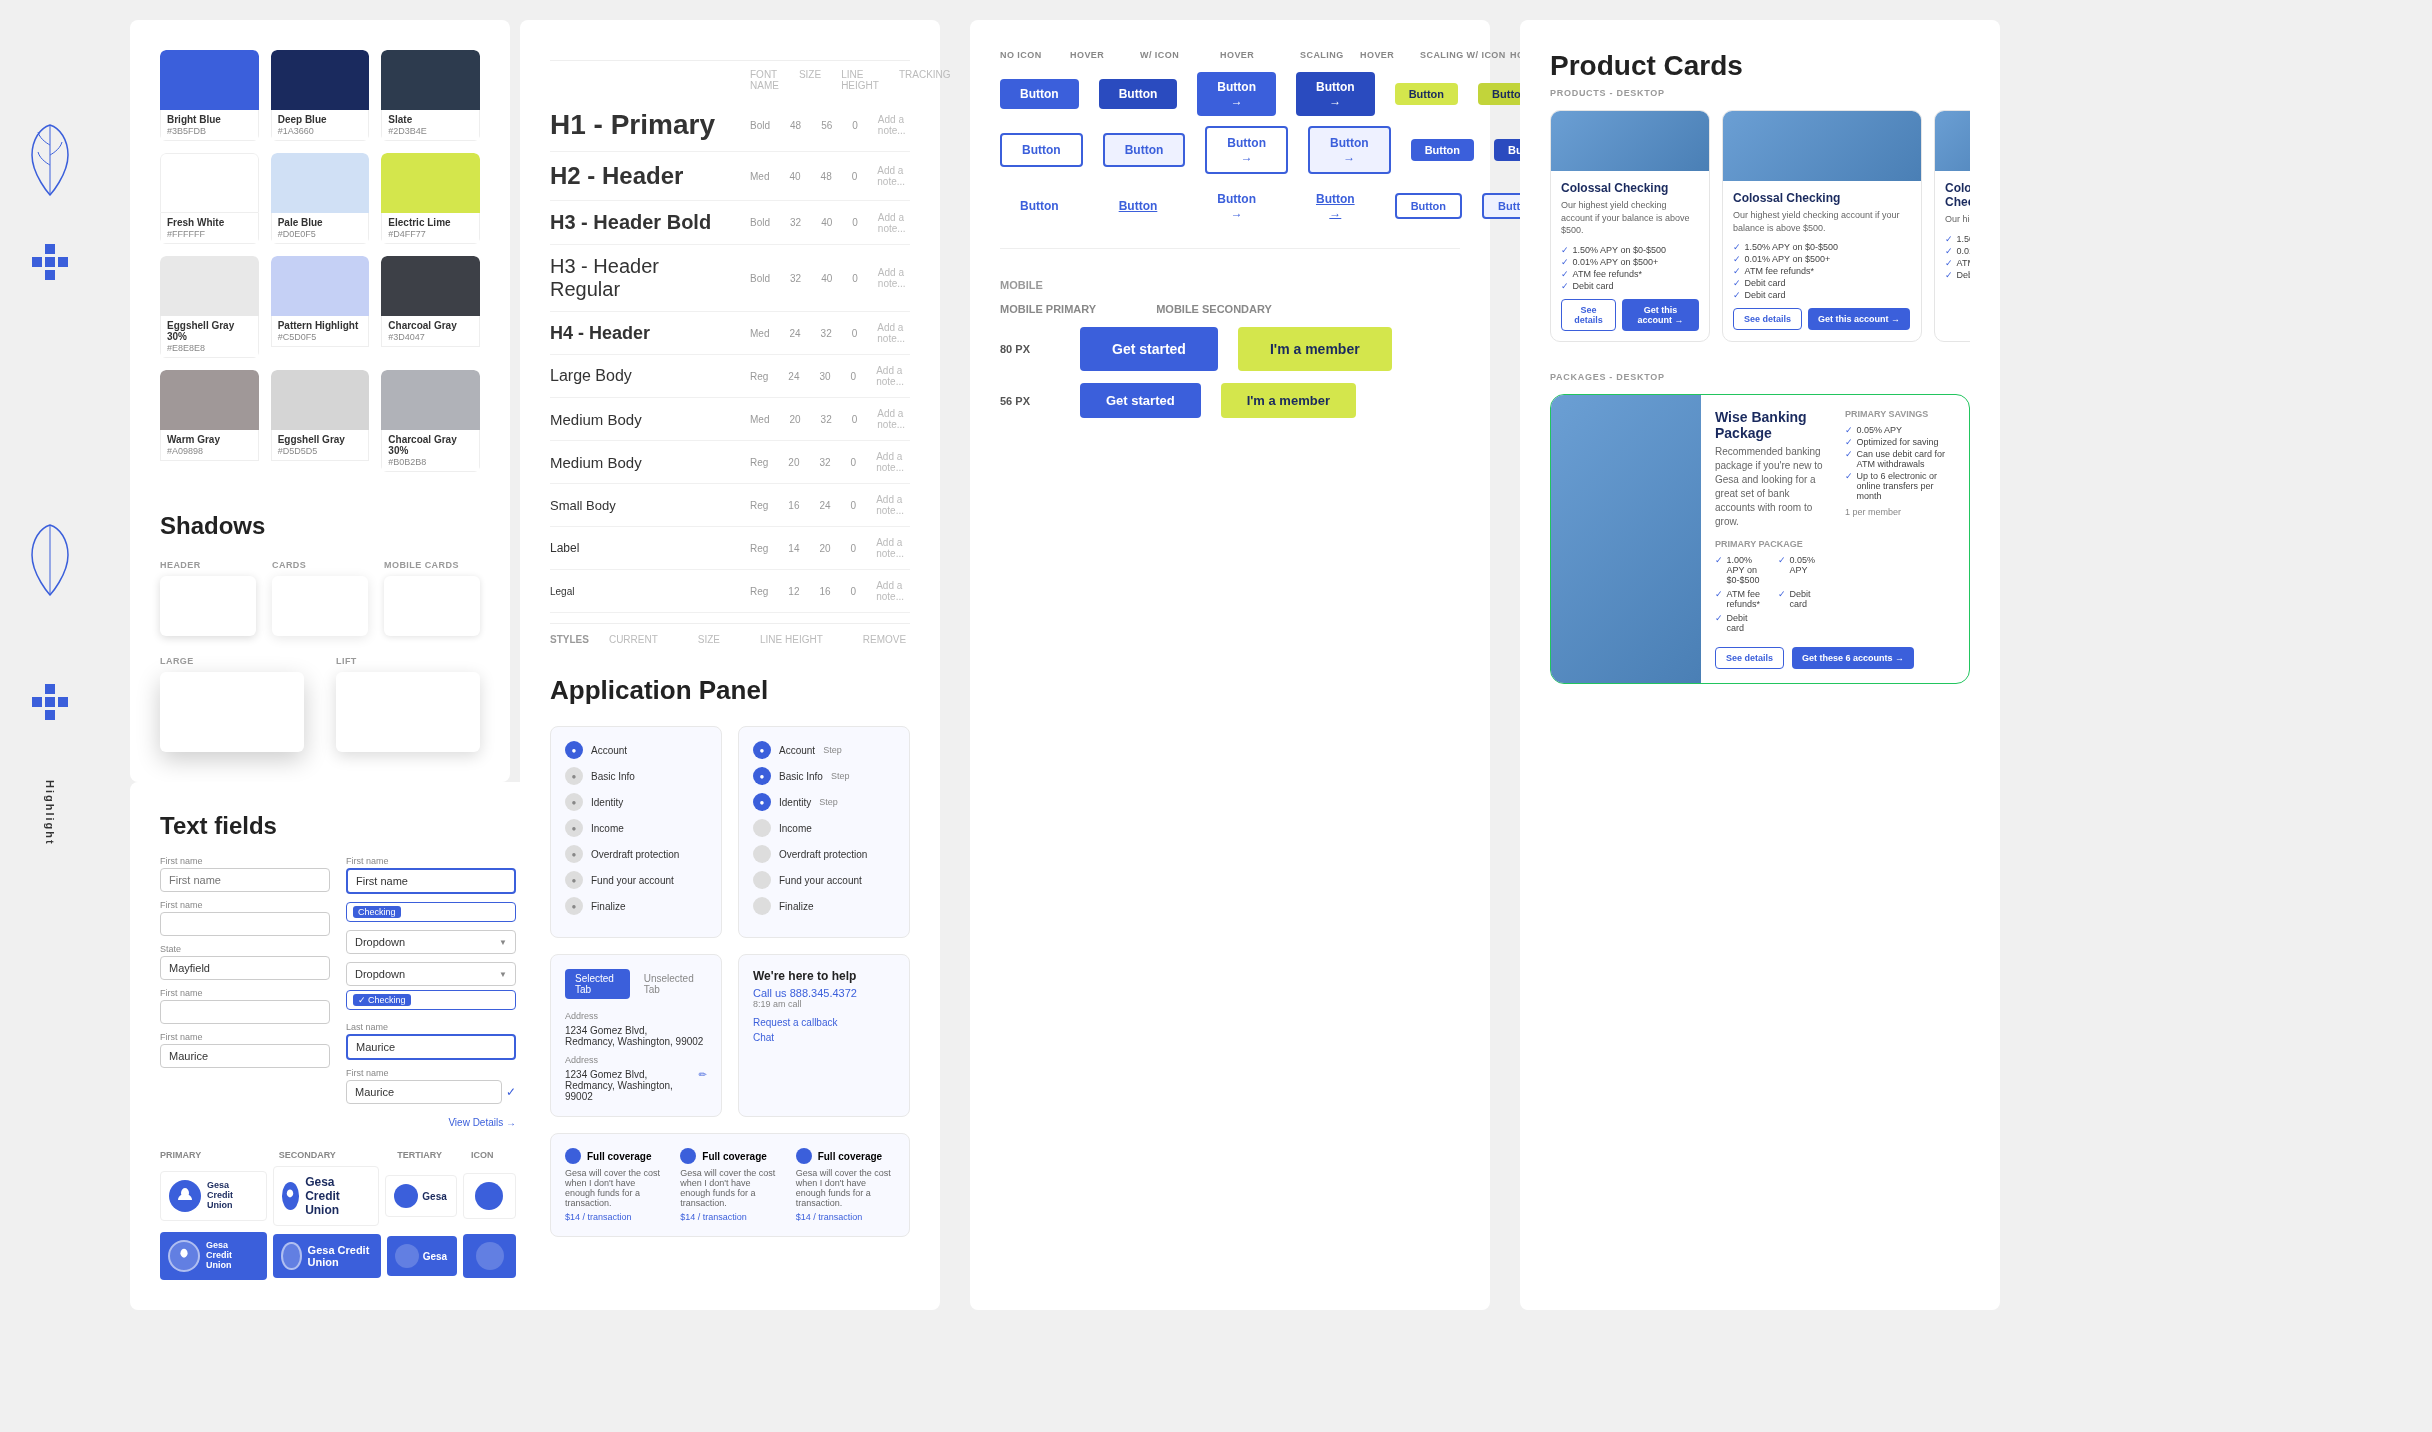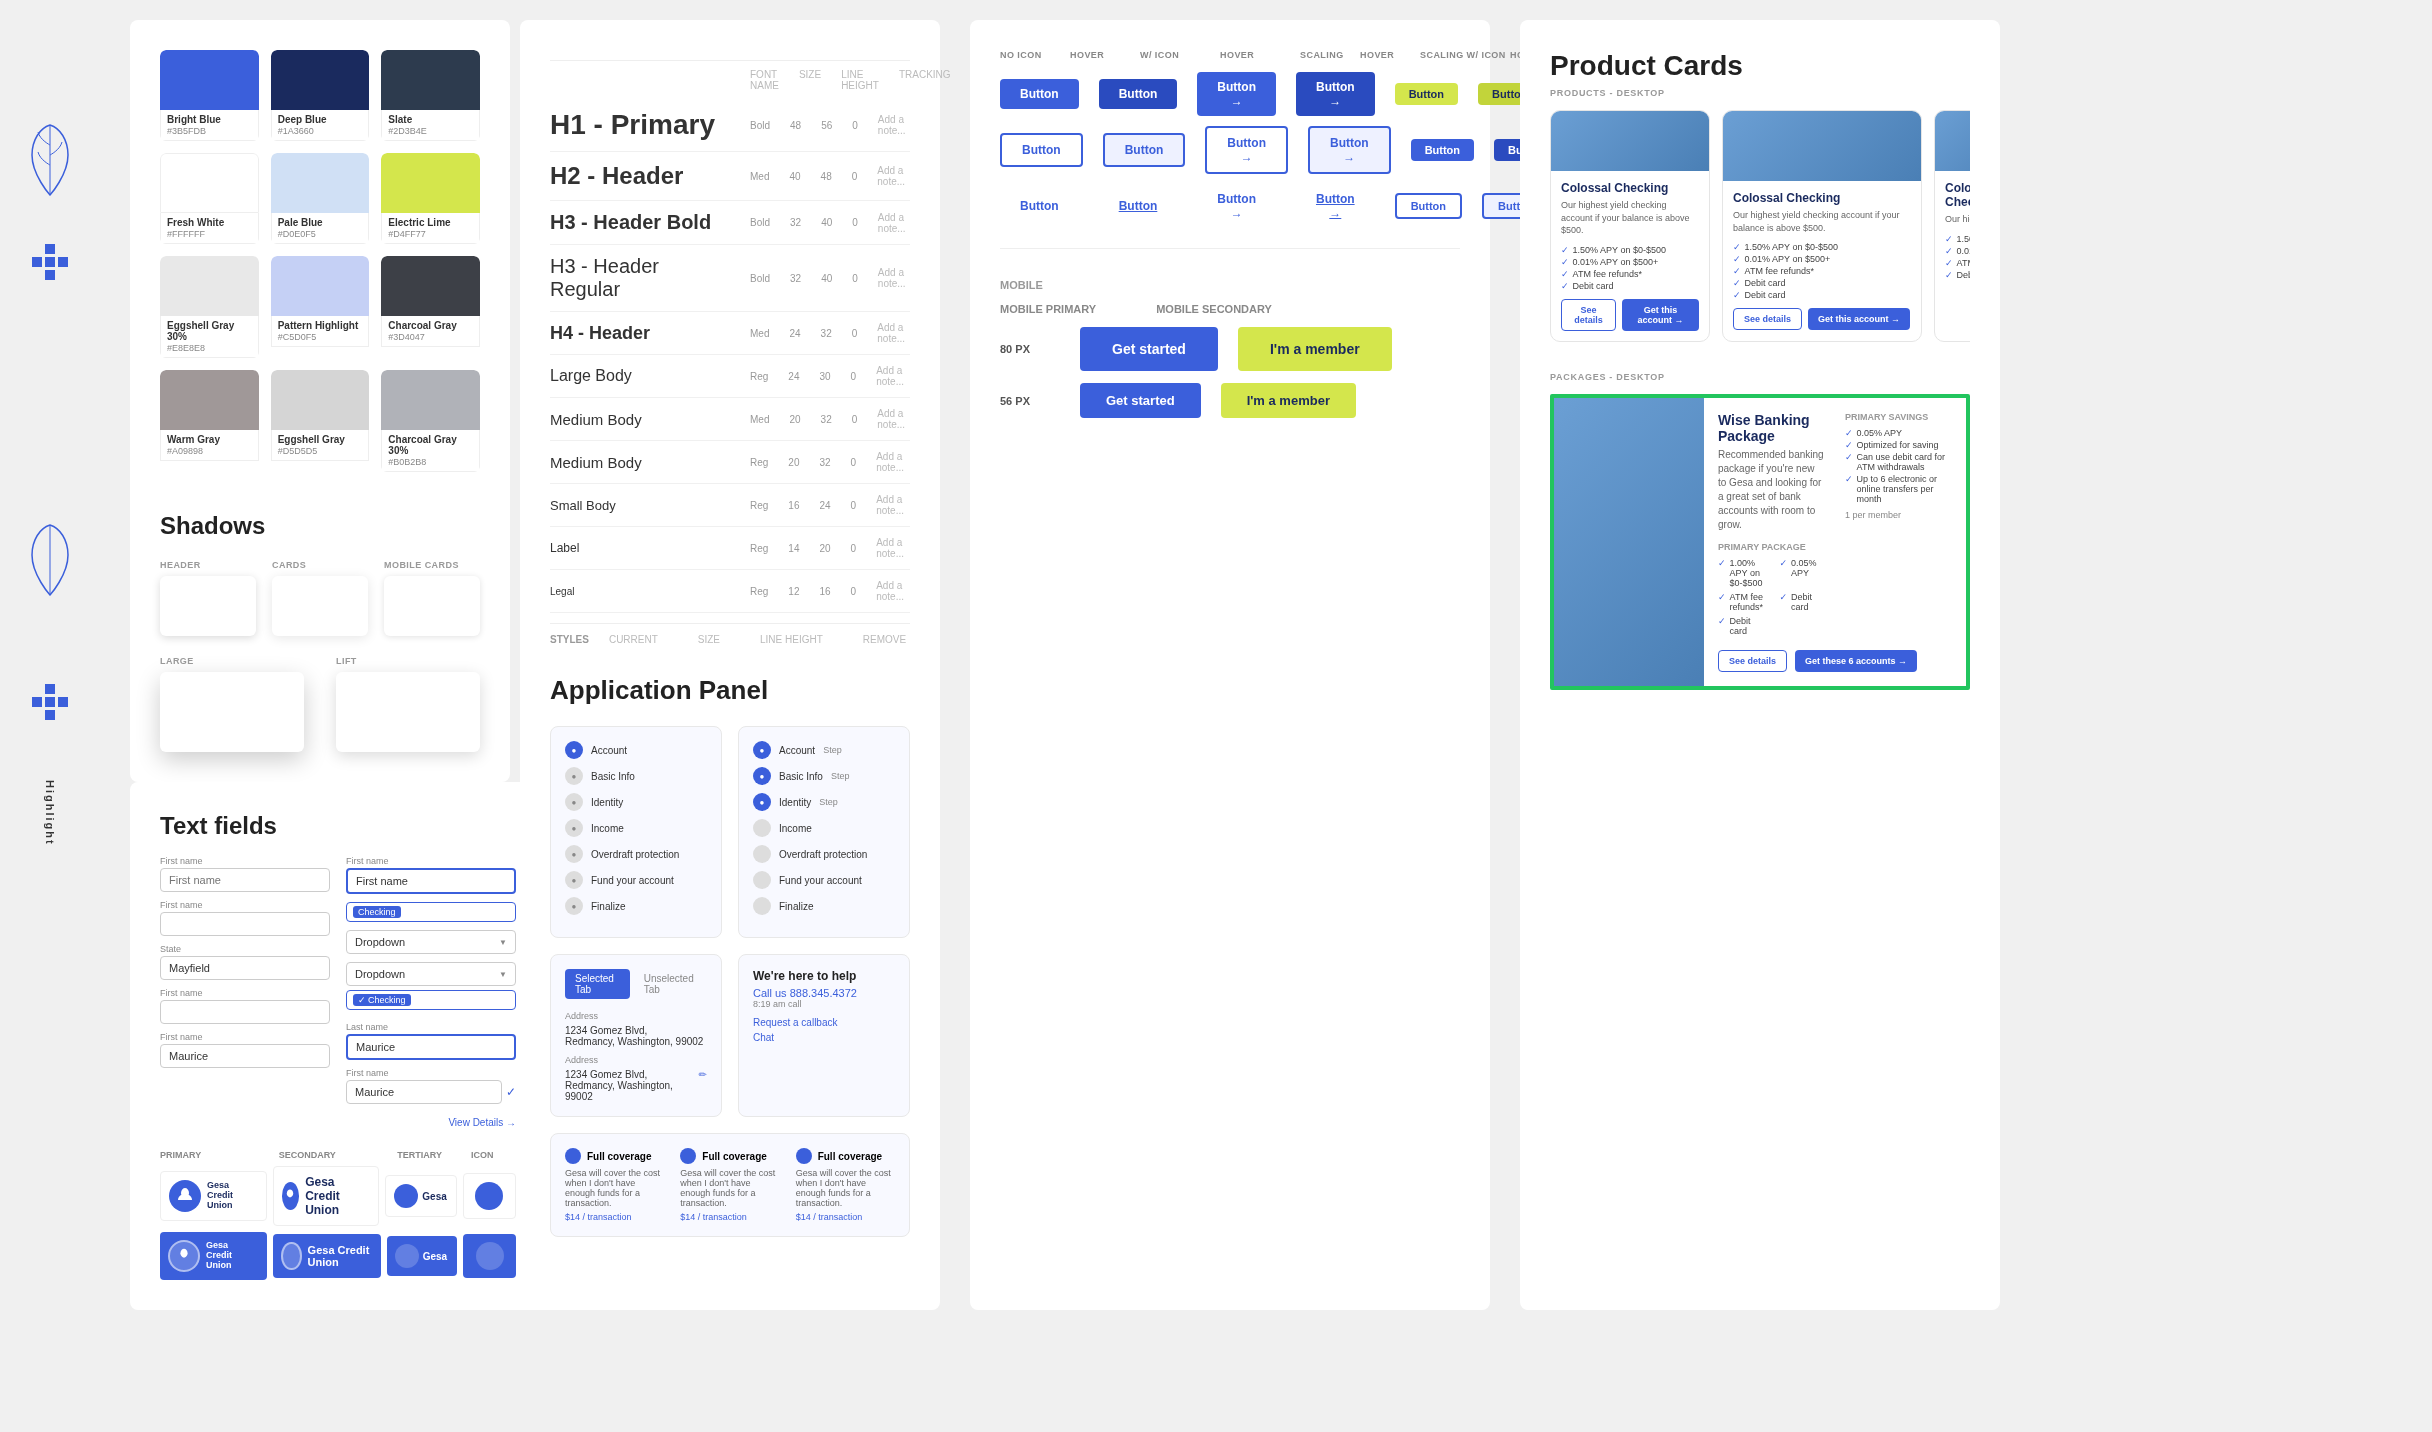--- a/index.html
+++ b/index.html
@@ -369,22 +369,22 @@
     .feature-text { font-size: 9px; color: #444; }
     .product-btn-row { display: flex; gap: 6px; margin-top: 8px; }
     .product-btn { padding: 5px 10px; border-radius: 4px; font-size: 9px; font-weight: 600; border: none; cursor: pointer; }
     .product-btn-outline { background: #fff; color: #3B5FDB; border: 1px solid #3B5FDB; }
     .product-btn-filled { background: #3B5FDB; color: #fff; }
 
     
     .package-section { margin-top: 16px; }
     .package-card {
       background: #fff;
-      border: 4px solid #22c55e;
-      border-radius: 2px;
+      border: 1px solid #22c55e;
+      border-radius: 14px;
       overflow: hidden;
       display: flex;
       gap: 0;
     }
     .package-card-img {
       width: 150px;
       background: linear-gradient(135deg, #6b9fd4 0%, #4a7fb5 100%);
       flex-shrink: 0;
     }
     .package-card-body { padding: 14px; flex: 1; }

